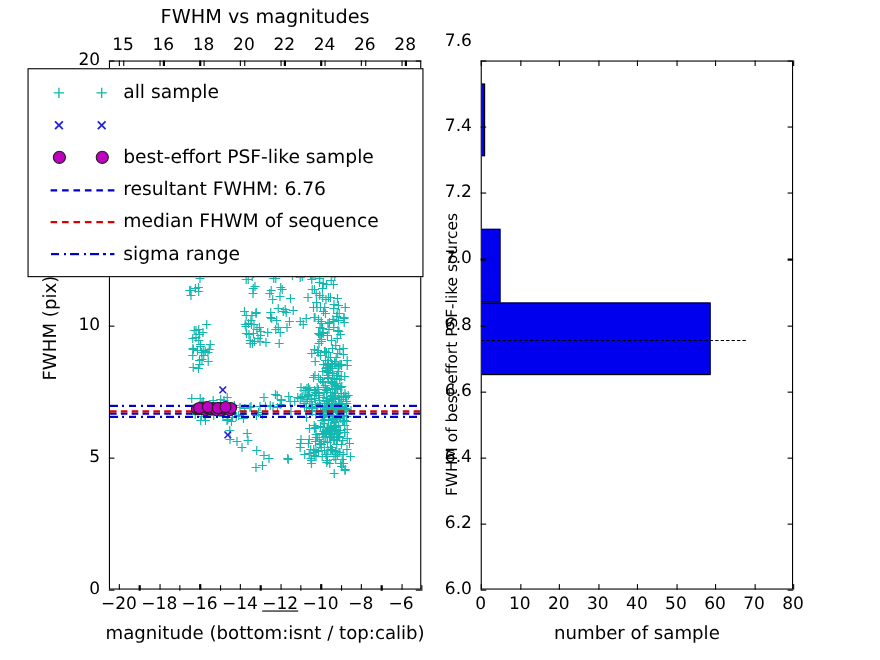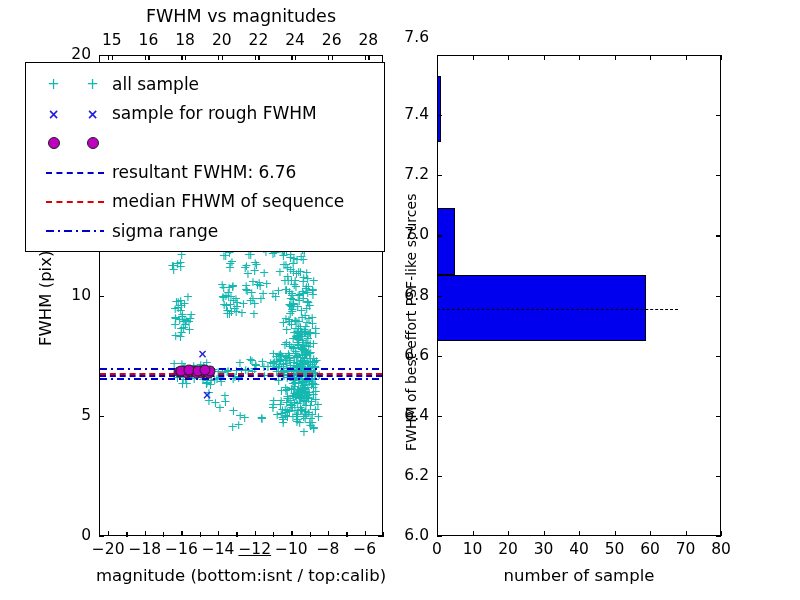--- a/index.html
+++ b/index.html
@@ -831,27 +831,27 @@
           <span class="ls-plus">+</span>
           <span class="ls-plus">+</span>
         </div>
         <div class="legtxt">all sample</div>
       </div>
       <div class="legrow" style="top: 36.3333px; height: 29.3333px;">
         <div class="legsym">
           <span class="ls-x">×</span>
           <span class="ls-x">×</span>
         </div>
-        <div class="legtxt">sample for rough FWHM</div>
       </div>
       <div class="legrow" style="top: 65.6667px; height: 29.3333px;">
         <div class="legsym">
           <span class="ls-dot"></span>
           <span class="ls-dot"></span>
         </div>
+        <div class="legtxt">best-effort PSF-like sample</div>
       </div>
       <div class="legrow" style="top: 95px; height: 29.3333px;">
         <div class="legsym">
           <span class="ls-line ls-dash-blue"></span>
         </div>
         <div class="legtxt">resultant FWHM: 6.76</div>
       </div>
       <div class="legrow" style="top: 124.333px; height: 29.3333px;">
         <div class="legsym">
           <span class="ls-line ls-dash-red"></span>

